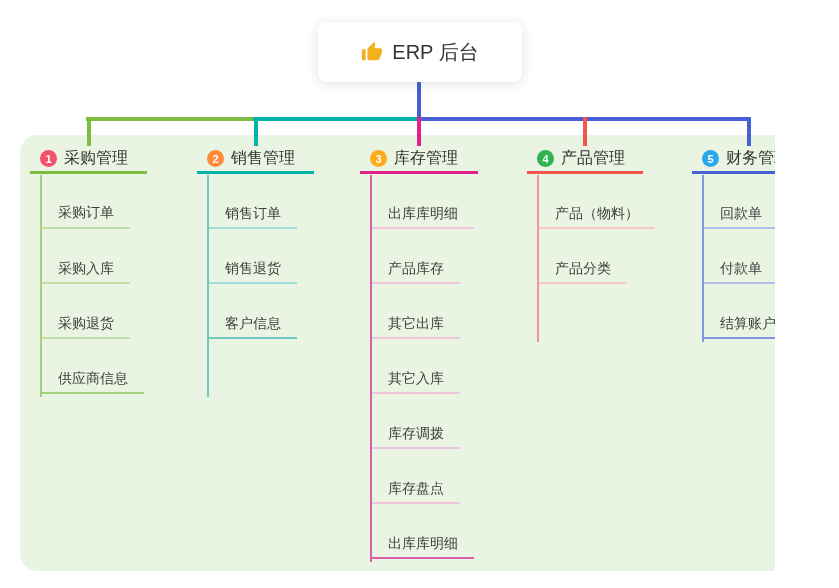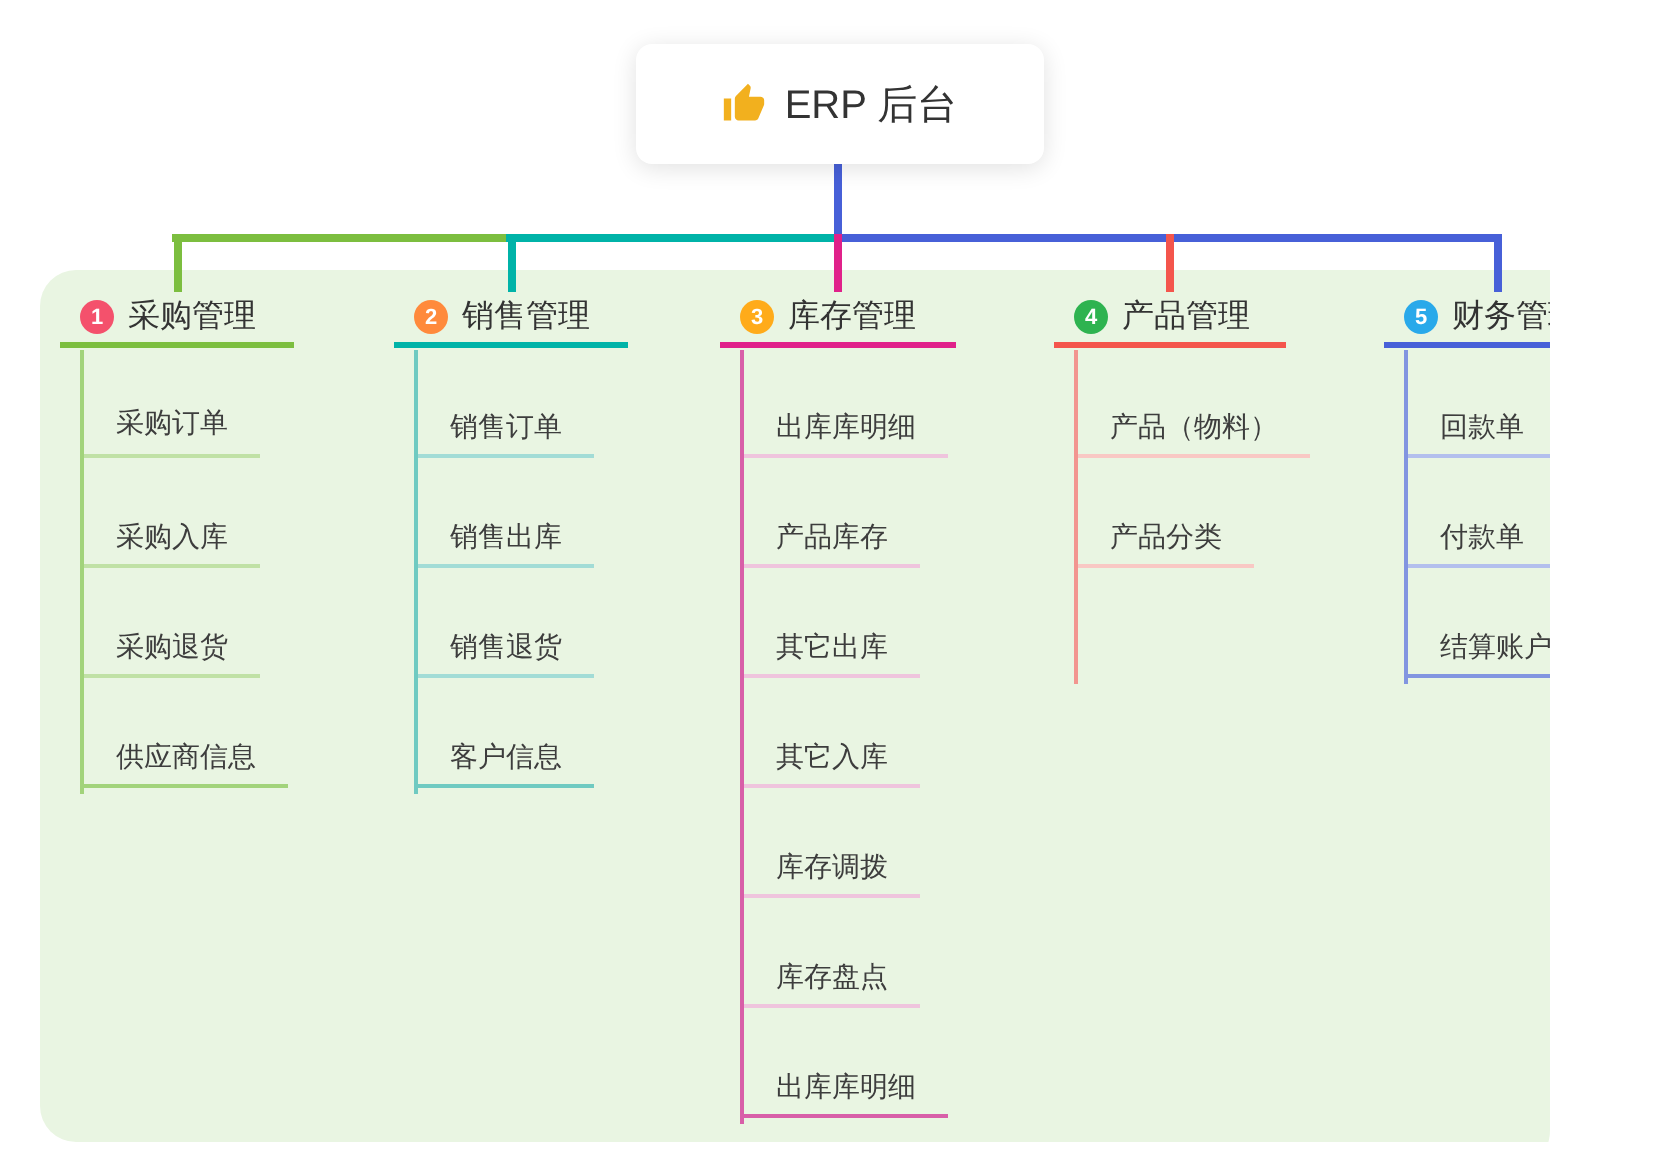--- a/index.html
+++ b/index.html
@@ -126,23 +126,20 @@
     <div class="branch-col" style="left: 197px; width: 117px;">
       <div class="branch-head" style="border-bottom-color: rgb(0, 179, 168);">
         <span class="badge" style="background: rgb(255, 138, 60);">2</span>
         <span class="branch-label">销售管理</span>
       </div>
       <div class="spine" style="background: rgb(111, 202, 193); height: 222px;"></div>
       <div class="child-item">
         <span class="child-label" style="border-bottom-color: rgb(162, 220, 214);">销售订单</span>
       </div>
       <div class="child-item">
-        <span class="child-label" style="border-bottom-color: rgb(162, 220, 214);">销售出库</span>
-      </div>
-      <div class="child-item">
         <span class="child-label" style="border-bottom-color: rgb(162, 220, 214); margin-top: 28px;">销售退货</span>
       </div>
       <div class="child-item">
         <span class="child-label" style="border-bottom-color: rgb(111, 202, 193);">客户信息</span>
       </div>
     </div>
     <div class="cline" style="left: 417px; top: 117px; width: 4px; height: 29px; background: rgb(224, 33, 138);"></div>
     <div class="branch-col" style="left: 360px; width: 118px;">
       <div class="branch-head" style="border-bottom-color: rgb(224, 33, 138);">
         <span class="badge" style="background: rgb(255, 171, 26);">3</span>

